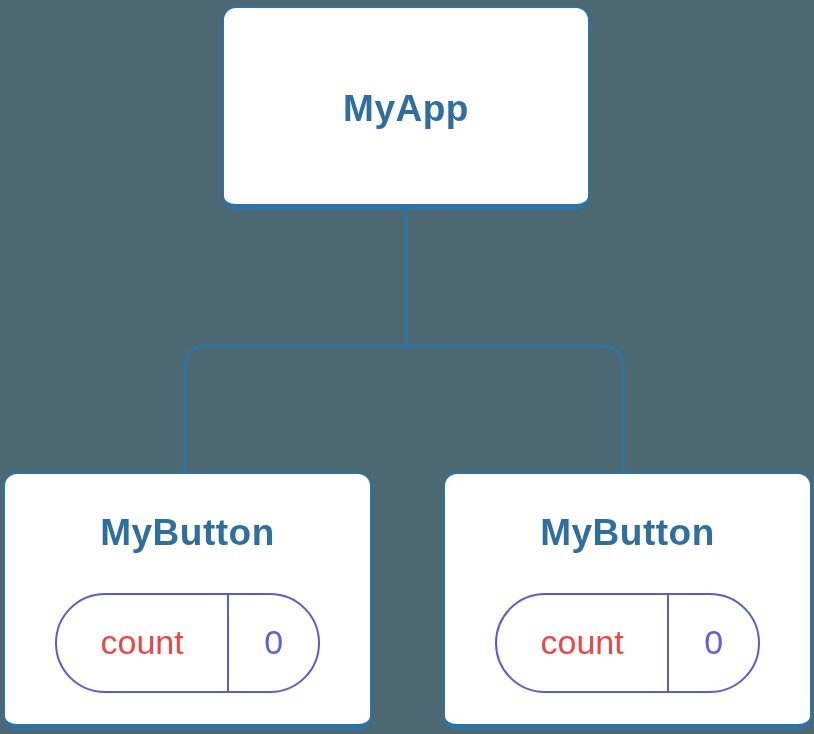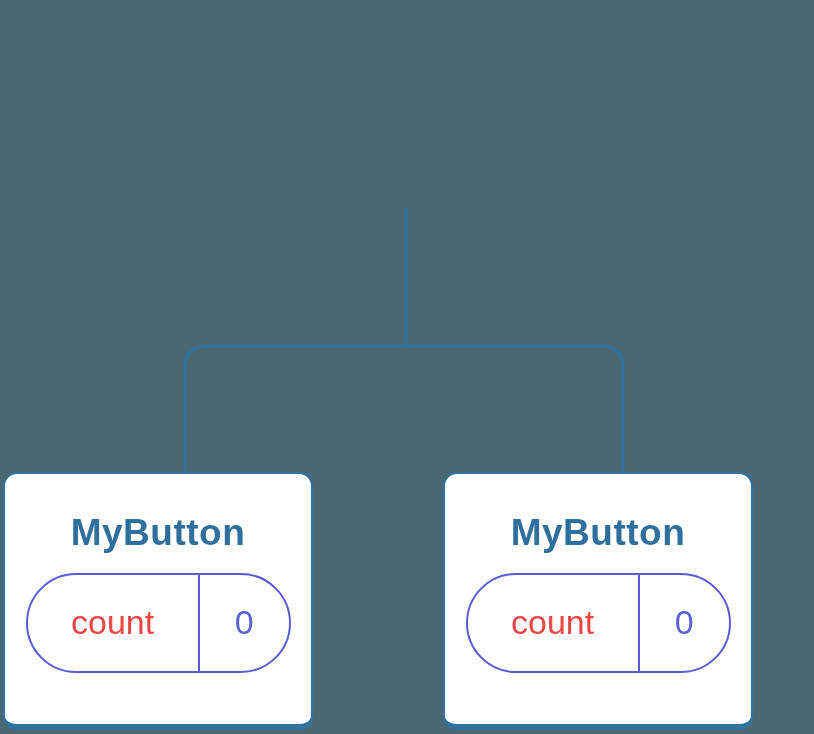--- a/index.html
+++ b/index.html
@@ -39,24 +39,24 @@
   .root-node {
     left: 222px;
     top: 6px;
     width: 368px;
     height: 204px;
     justify-content: center;
     padding-top: 6px;
   }
   .child-node {
     top: 472px;
-    width: 310px;
+    width: 369px;
     height: 258px;
     padding-top: 38px;
-    gap: 18px;
+    gap: 38px;
   }
   .child-left  { left: 3px; }
   .child-right { left: 443px; }
   .node-title {
     font-size: 37px;
     font-weight: 600;
     color: #2F6F9E;
     letter-spacing: 0.5px;
     line-height: 1.15;
   }
@@ -91,20 +91,23 @@
 </head>
 <body>
 
 <div class="canvas">
 
   <svg class="connectors" viewBox="0 0 814 734">
     <path d="M406 208 L406 347" stroke="#3173A0"></path>
     <path d="M185 474 L185 368 Q185 346 207 346 L601 346 Q623 346 623 368 L623 474" stroke="#3173A0"></path>
   </svg>
 
+  <div class="node root-node">
+    <div class="node-title">MyApp</div>
+  </div>
 
   <div class="node child-node child-left">
     <div class="node-title">MyButton</div>
     <div class="state-pill">
       <div class="state-key">count</div>
       <div class="state-value">0</div>
     </div>
   </div>
 
   <div class="node child-node child-right">

